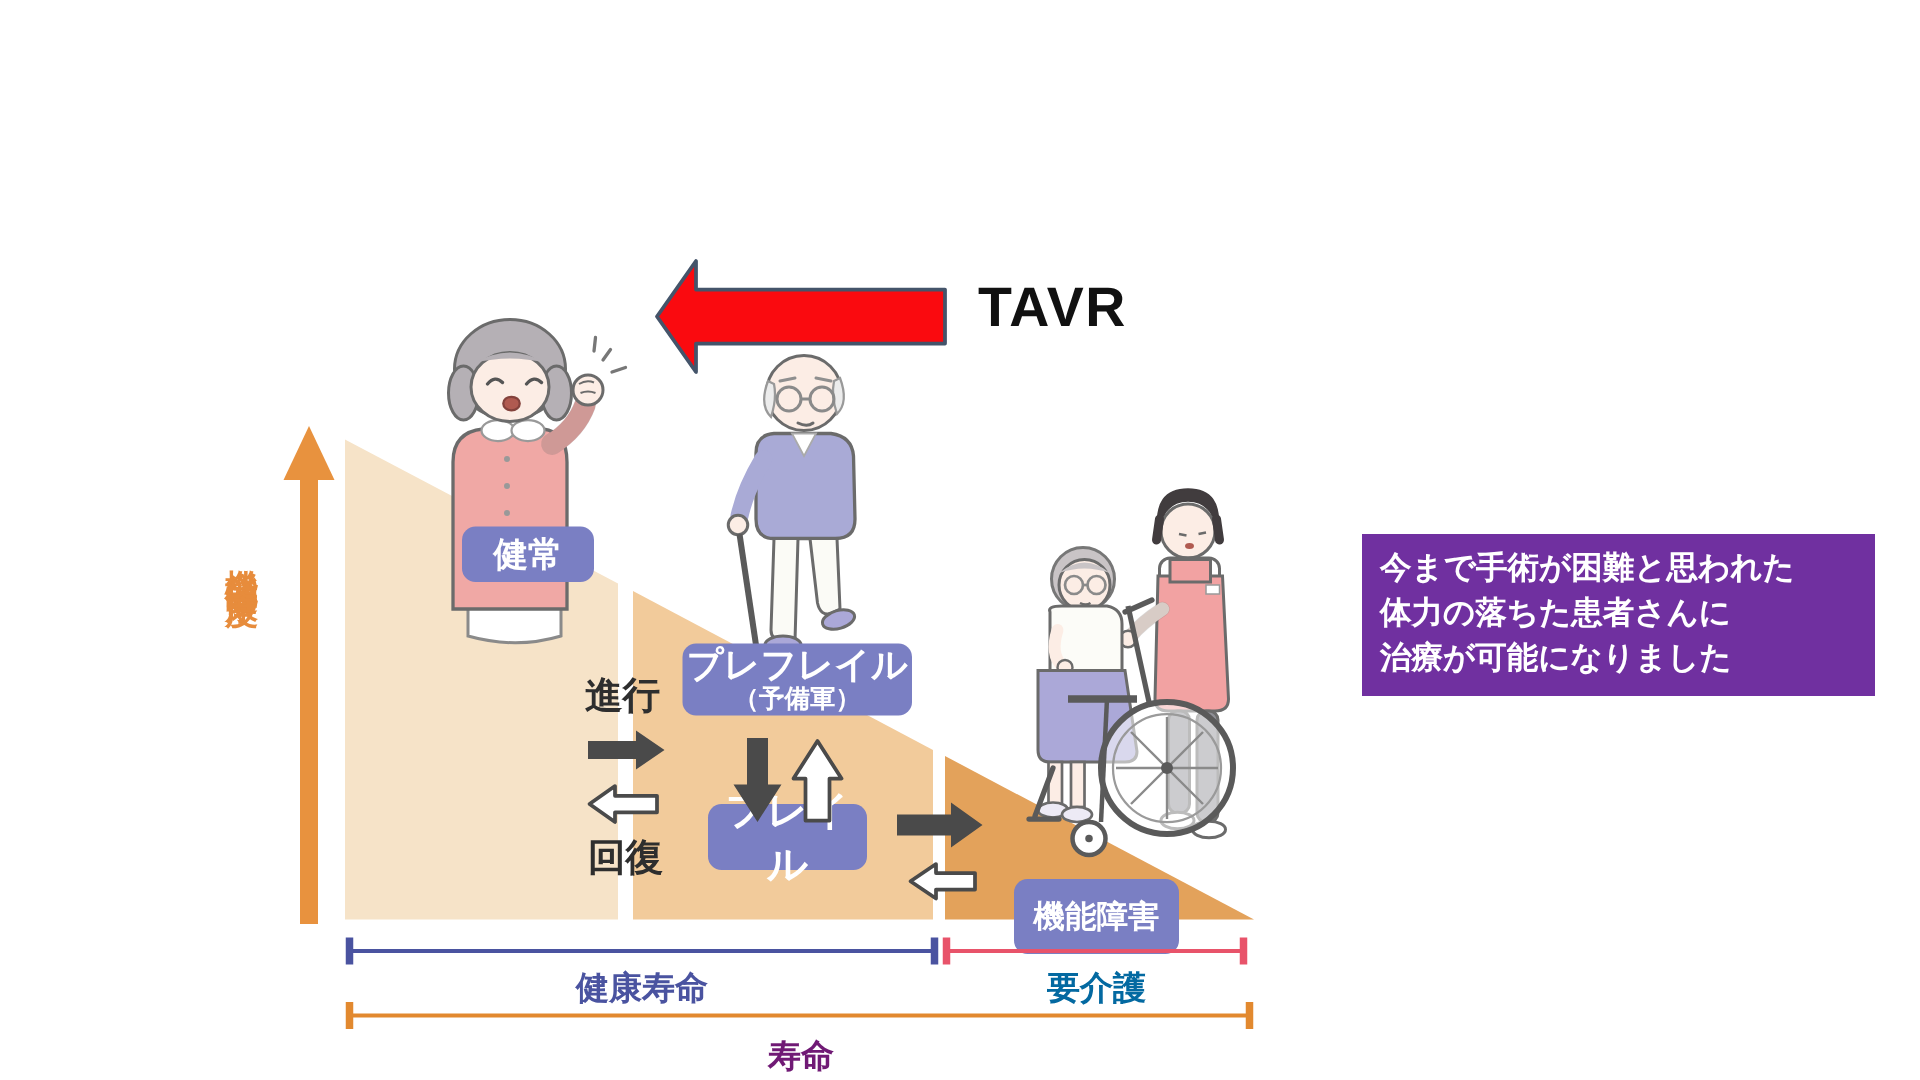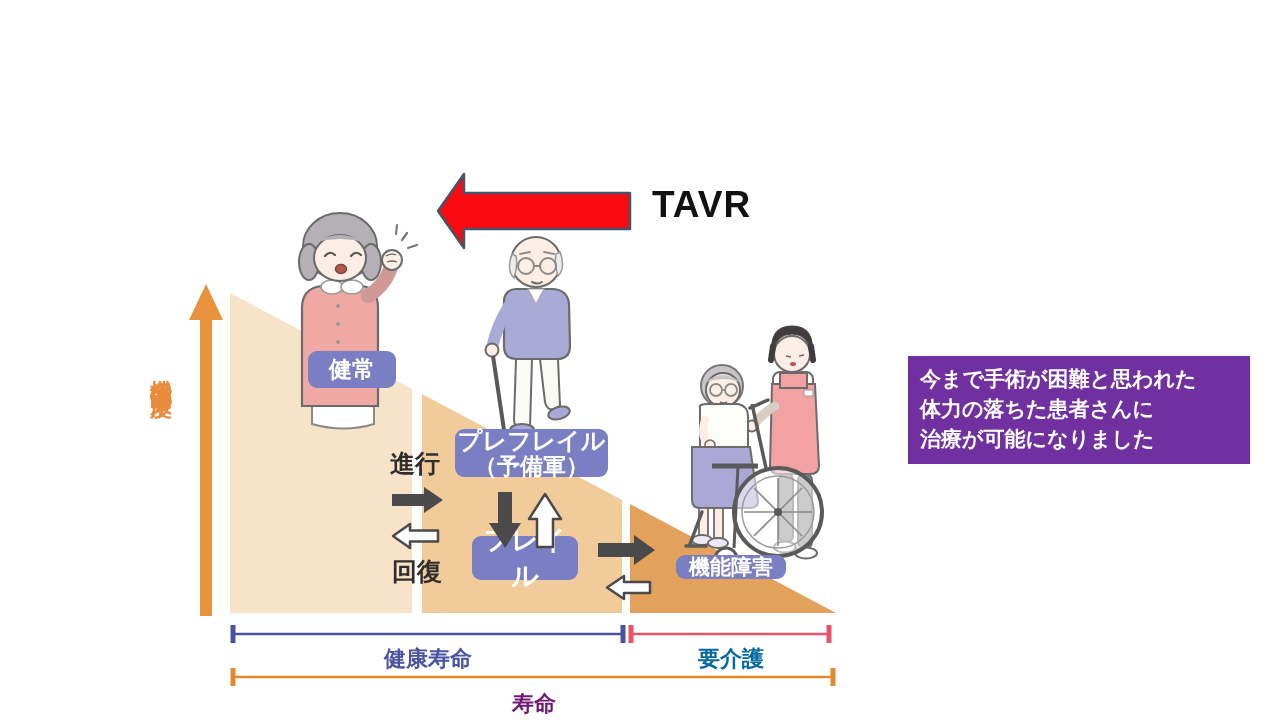--- a/index.html
+++ b/index.html
@@ -5,21 +5,21 @@
   html,body{margin:0;padding:0;}
   body{font-family:"Liberation Sans","DejaVu Sans",sans-serif;background:#ffffff;}
   .canvas{position:relative;width:1280px;height:720px;background:#ffffff;overflow:hidden;}
   .abs{position:absolute;}
   svg{display:block;}
   .stage-box{
     position:absolute;background:#7a7fc3;color:#ffffff;font-weight:bold;
     border-radius:9px;display:flex;align-items:center;justify-content:center;
     text-align:center;z-index:3;
   }
-  .stage-box .sub{font-size:23px;line-height:1.05;}
+  .stage-box .sub{font-size:17px;line-height:1.05;}
   .trans-label{position:absolute;color:#2e2e2e;font-weight:bold;font-size:25px;z-index:3;font-family:Liberation Serif, serif;}
   .bracket-label{position:absolute;font-weight:bold;font-size:22px;text-align:center;z-index:3;}
   .y-axis-label{
     position:absolute;left:146px;top:362px;width:30px;height:230px;
     writing-mode:vertical-rl;text-orientation:upright;
     color:#e78c3c;font-weight:bold;font-size:22px;letter-spacing:3px;z-index:3;
   }
   .tavr-text{position:absolute;left:652px;top:184px;font-size:37px;font-weight:800;
     color:#111111;letter-spacing:1px;z-index:4;}
   .callout{
@@ -161,21 +161,21 @@
 
   <div class="stage-box" style="left:455px;top:429px;width:153px;height:48px;flex-direction:column;line-height:1.05;">
     <span style="font-size:24px;">プレフレイル</span>
     <span class="sub">（予備軍）</span>
   </div>
 
   <div class="stage-box" style="left:472px;top:536px;width:106px;height:44px;font-size:27px;">
     <span>フレイル</span>
   </div>
 
-  <div class="stage-box" style="left:676px;top:555px;width:110px;height:24px;font-size:21px;">
+  <div class="stage-box" style="left:676px;top:586px;width:110px;height:50px;font-size:21px;">
     <span>機能障害</span>
   </div>
 
   <div class="trans-label" style="left:390px;top:447px;">進行</div>
   <div class="trans-label" style="left:392px;top:555px;">回復</div>
 
   <svg class="abs z3" style="left:392px;top:486px;" width="52" height="28" viewBox="0 0 52 28">
     <polygon points="0,8 32,8 32,1 51,14 32,27 32,20 0,20" fill="#4a4a4a"></polygon>
   </svg>
   <svg class="abs z3" style="left:390px;top:522px;" width="50" height="28" viewBox="0 0 50 28">

